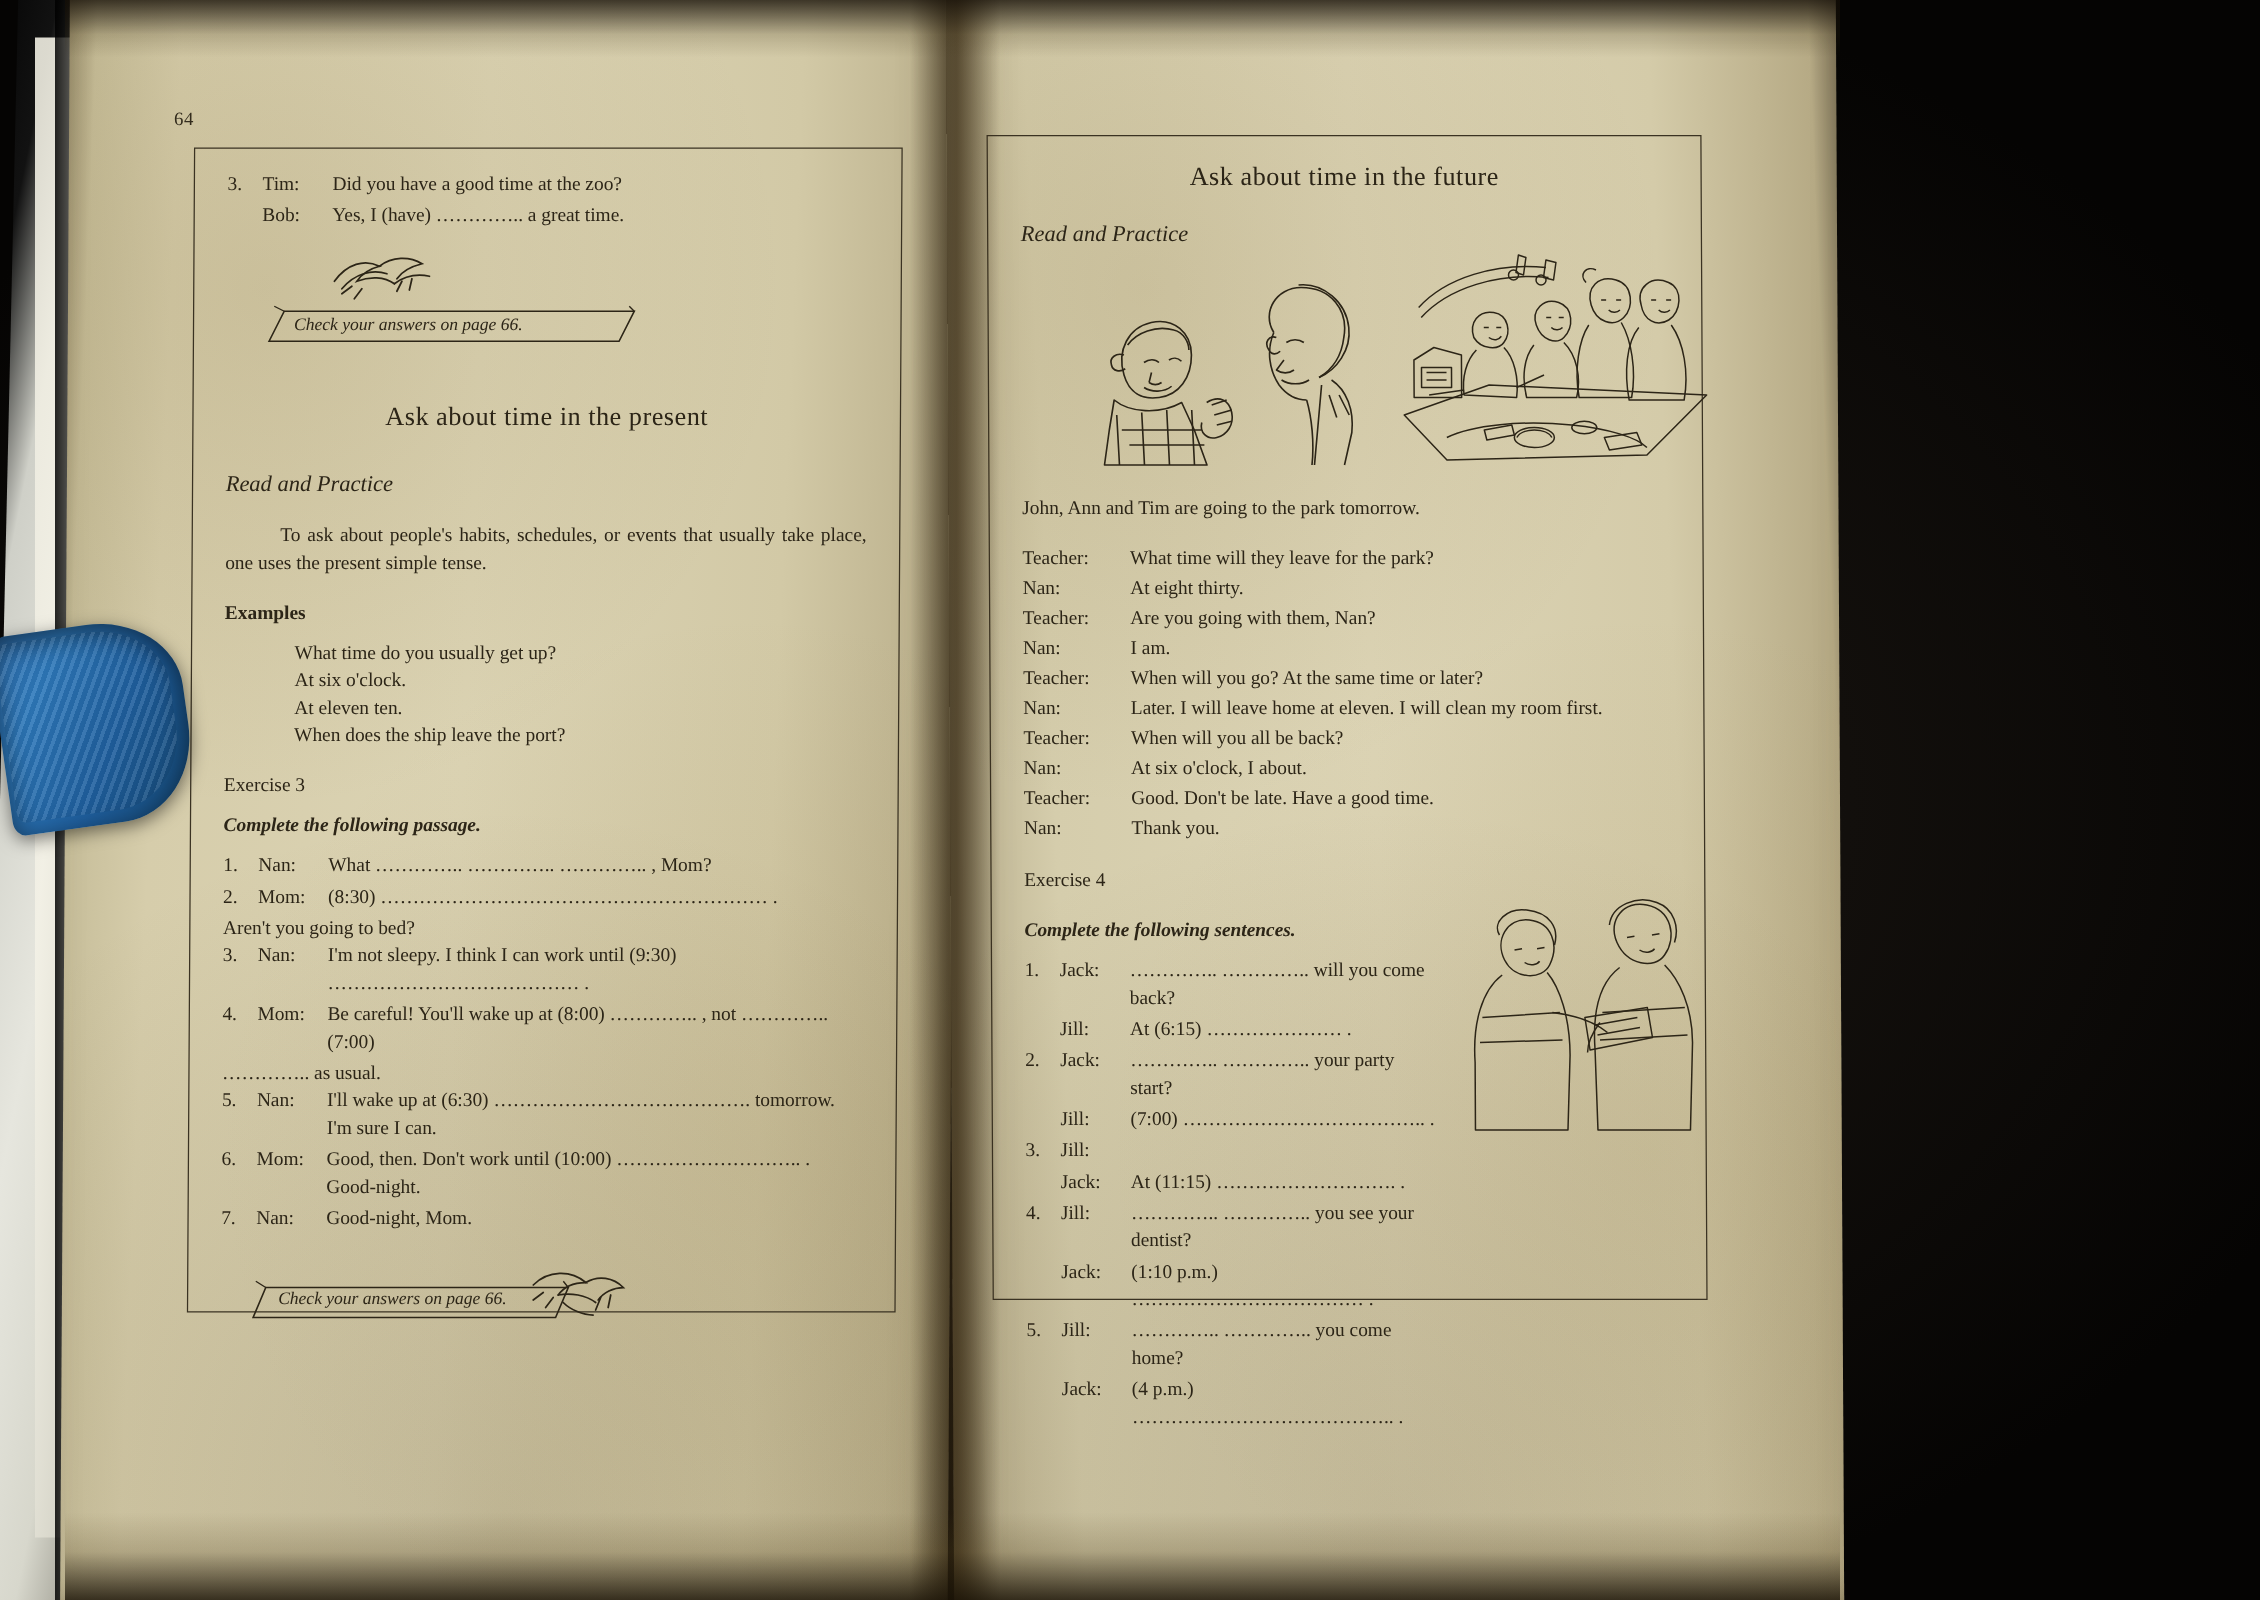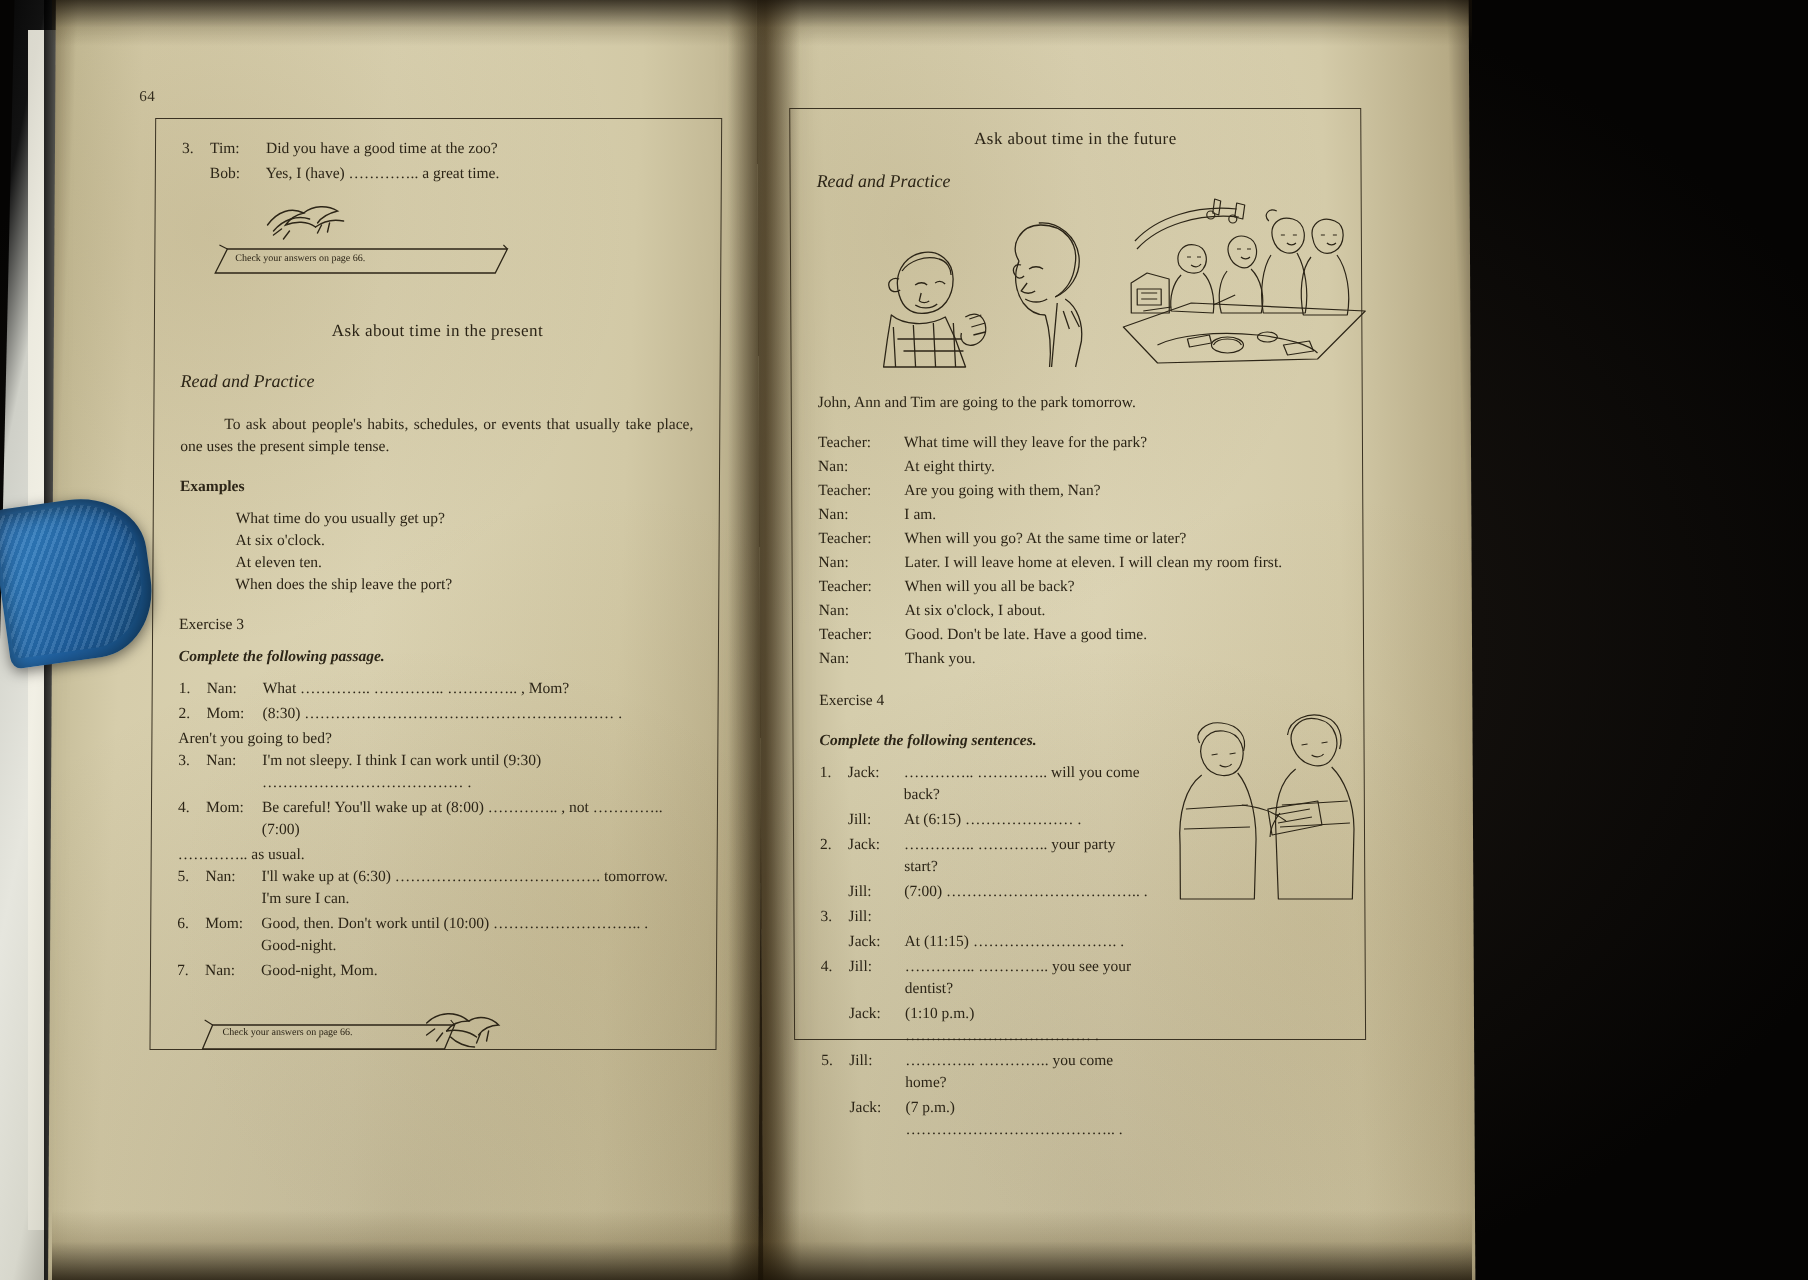--- a/index.html
+++ b/index.html
@@ -136,21 +136,21 @@
     padding: 18px 26px;
     box-sizing: border-box;
     font-size: 15.5px;
     line-height: 1.42;
     color: #2c2517;
   }
   .ital { font-style: italic; font-weight: bold; }
   .bold { font-weight: bold; }
   .section-head {
     text-align: center;
-    font-size: 17px;
+    font-size: 21px;
     margin: 0;
     letter-spacing: .4px;
   }
   .small-head { font-style: italic; font-size: 18px; }
   .para-indent { text-indent: 44px; text-align: justify; }
   .gap-s { height: 10px; }
   .gap-m { height: 18px; }
   .gap-l { height: 26px; }
 
   
@@ -167,21 +167,22 @@
   
   .banner {
     position: absolute;
     width: 300px;
     height: 36px;
   }
   .banner .ribbon-text {
     position: absolute;
     left: 24px;
     top: 8px;
-    font-size: 10px;
+    font-style: italic;
+    font-size: 14px;
     color: #2c2517;
     white-space: nowrap;
   }
   .banner svg { position: absolute; left: 0; top: 0; }
 
   .illus { position: absolute; }
   .caption-line { margin-top: 6px; }
 
   
   .thumb {
@@ -566,21 +567,21 @@
               </div>
 
               <div class="ex-row">
                 <div class="num">5.</div>
                 <div class="spk">Jill:</div>
                 <div class="txt">………….. ………….. you come home?</div>
               </div>
               <div class="ex-row">
                 <div class="num"></div>
                 <div class="spk">Jack:</div>
-                <div class="txt">(7 p.m.) ………………………………….. .</div>
+                <div class="txt">(4 p.m.) ………………………………….. .</div>
               </div>
             </div>
           </div>
 
         </div>
       </div>
     </div>
 
     <div class="gutter-shadow"></div>
     <div class="top-curl"></div>

